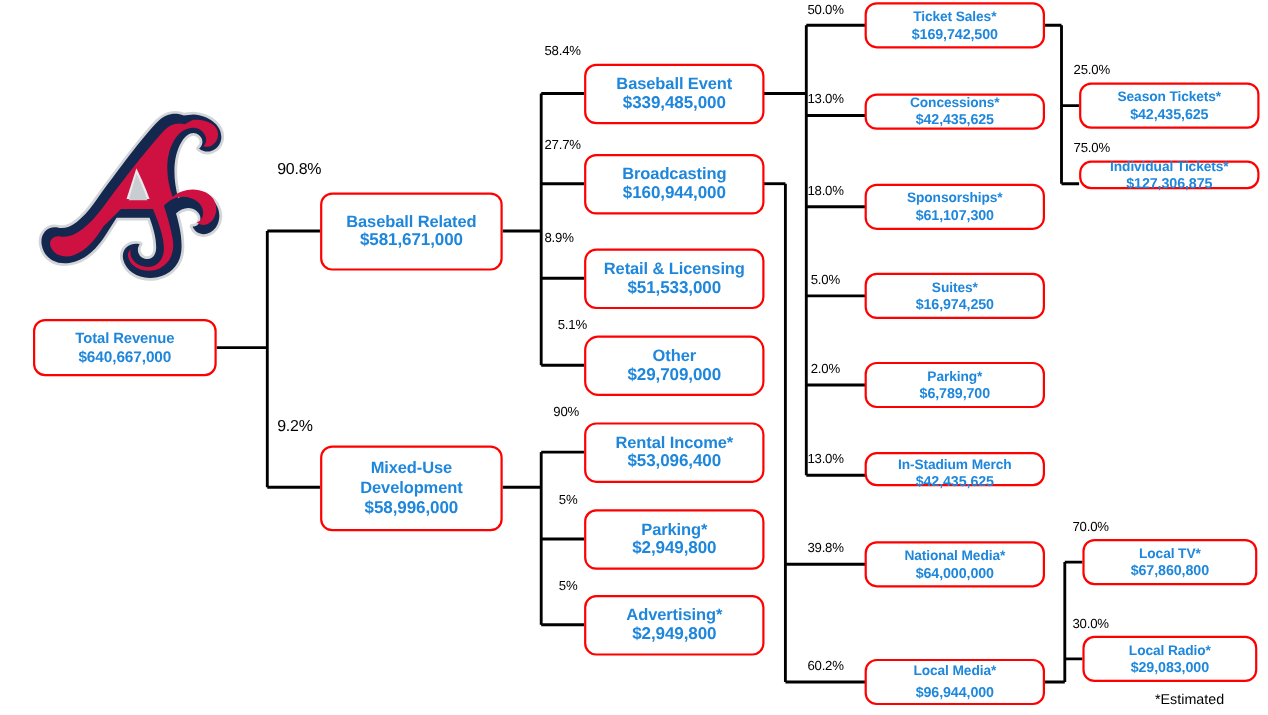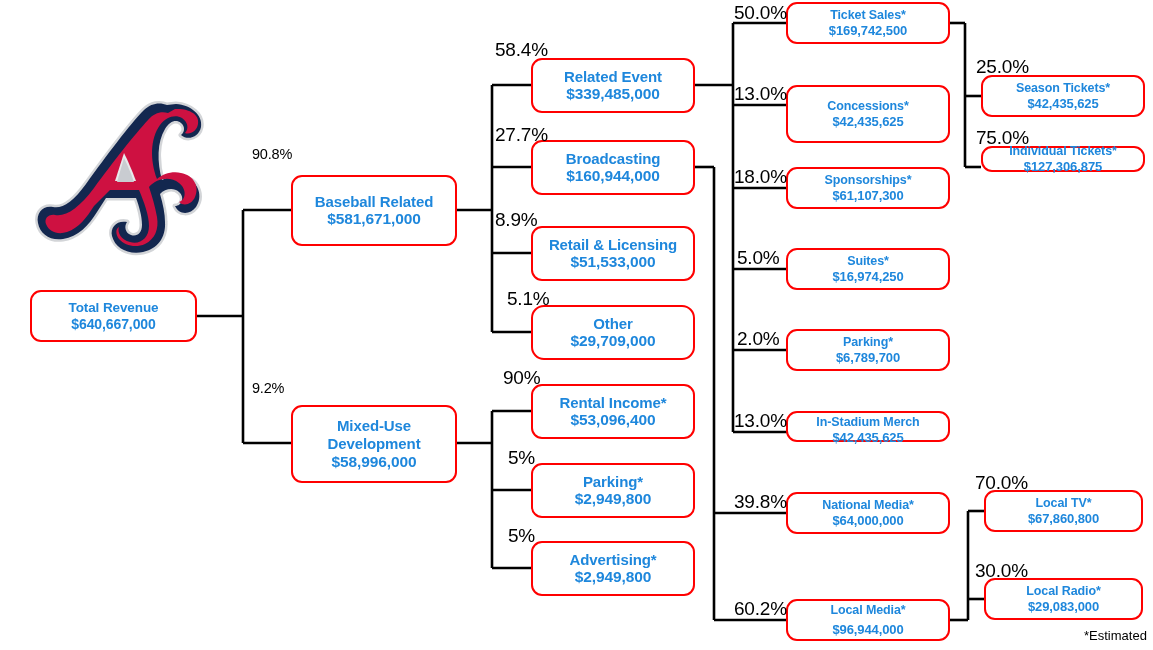--- a/index.html
+++ b/index.html
@@ -52,21 +52,21 @@
     white-space: nowrap;
   }
   .node.big .n-label { font-size: 15px; }
   .node.big .n-value { font-size: 15.5px; }
   .node.small .n-label { font-size: 12.5px; }
   .node.small .n-value { font-size: 13px; }
 
   
   .pct {
     position: absolute;
-    font-size: 19px;
+    font-size: 12px;
     color: #000000;
     white-space: nowrap;
     z-index: 4;
     letter-spacing: -0.2px;
   }
   .pct.big { font-size: 14.5px; }
 
   
   #footnote {
     position: absolute;
@@ -189,21 +189,21 @@
   <div class="pct big" style="left:252px; top:146px;">90.8%</div>
 
   <div class="node big" style="left:291px; top:405px; width:166px; height:78px;">
     <div class="n-label">Mixed-Use</div>
     <div class="n-label">Development</div>
     <div class="n-value">$58,996,000</div>
   </div>
   <div class="pct big" style="left:252px; top:380px;">9.2%</div>
 
   <div class="node big" style="left:531px; top:58px; width:164px; height:55px;">
-    <div class="n-label">Related Event</div>
+    <div class="n-label">Baseball Event</div>
     <div class="n-value">$339,485,000</div>
   </div>
   <div class="pct" style="left:495px; top:39px;">58.4%</div>
 
   <div class="node big" style="left:531px; top:140px; width:164px; height:55px;">
     <div class="n-label">Broadcasting</div>
     <div class="n-value">$160,944,000</div>
   </div>
   <div class="pct" style="left:495px; top:124px;">27.7%</div>
 
@@ -236,21 +236,21 @@
     <div class="n-value">$2,949,800</div>
   </div>
   <div class="pct" style="left:508px; top:525px;">5%</div>
 
   <div class="node small" style="left:786px; top:2px; width:164px; height:42px;">
     <div class="n-label">Ticket Sales*</div>
     <div class="n-value">$169,742,500</div>
   </div>
   <div class="pct" style="left:734px; top:2px;">50.0%</div>
 
-  <div class="node small" style="left:786px; top:85px; width:164px; height:58px;">
+  <div class="node small" style="left:786px; top:85px; width:164px; height:33px;">
     <div class="n-label">Concessions*</div>
     <div class="n-value">$42,435,625</div>
   </div>
   <div class="pct" style="left:734px; top:83px;">13.0%</div>
 
   <div class="node small" style="left:786px; top:167px; width:164px; height:42px;">
     <div class="n-label">Sponsorships*</div>
     <div class="n-value">$61,107,300</div>
   </div>
   <div class="pct" style="left:734px; top:166px;">18.0%</div>
@@ -302,15 +302,15 @@
     <div class="n-value">$67,860,800</div>
   </div>
   <div class="pct" style="left:975px; top:472px;">70.0%</div>
 
   <div class="node small" style="left:984px; top:578px; width:159px; height:42px;">
     <div class="n-label">Local Radio*</div>
     <div class="n-value">$29,083,000</div>
   </div>
   <div class="pct" style="left:975px; top:560px;">30.0%</div>
 
-  <div id="footnote" style="left:1084px; top:628px;">*Estimated</div>
+  <div id="footnote" style="left:1050px; top:628px;">*Estimated</div>
 
 </div>
 
 </body></html>

